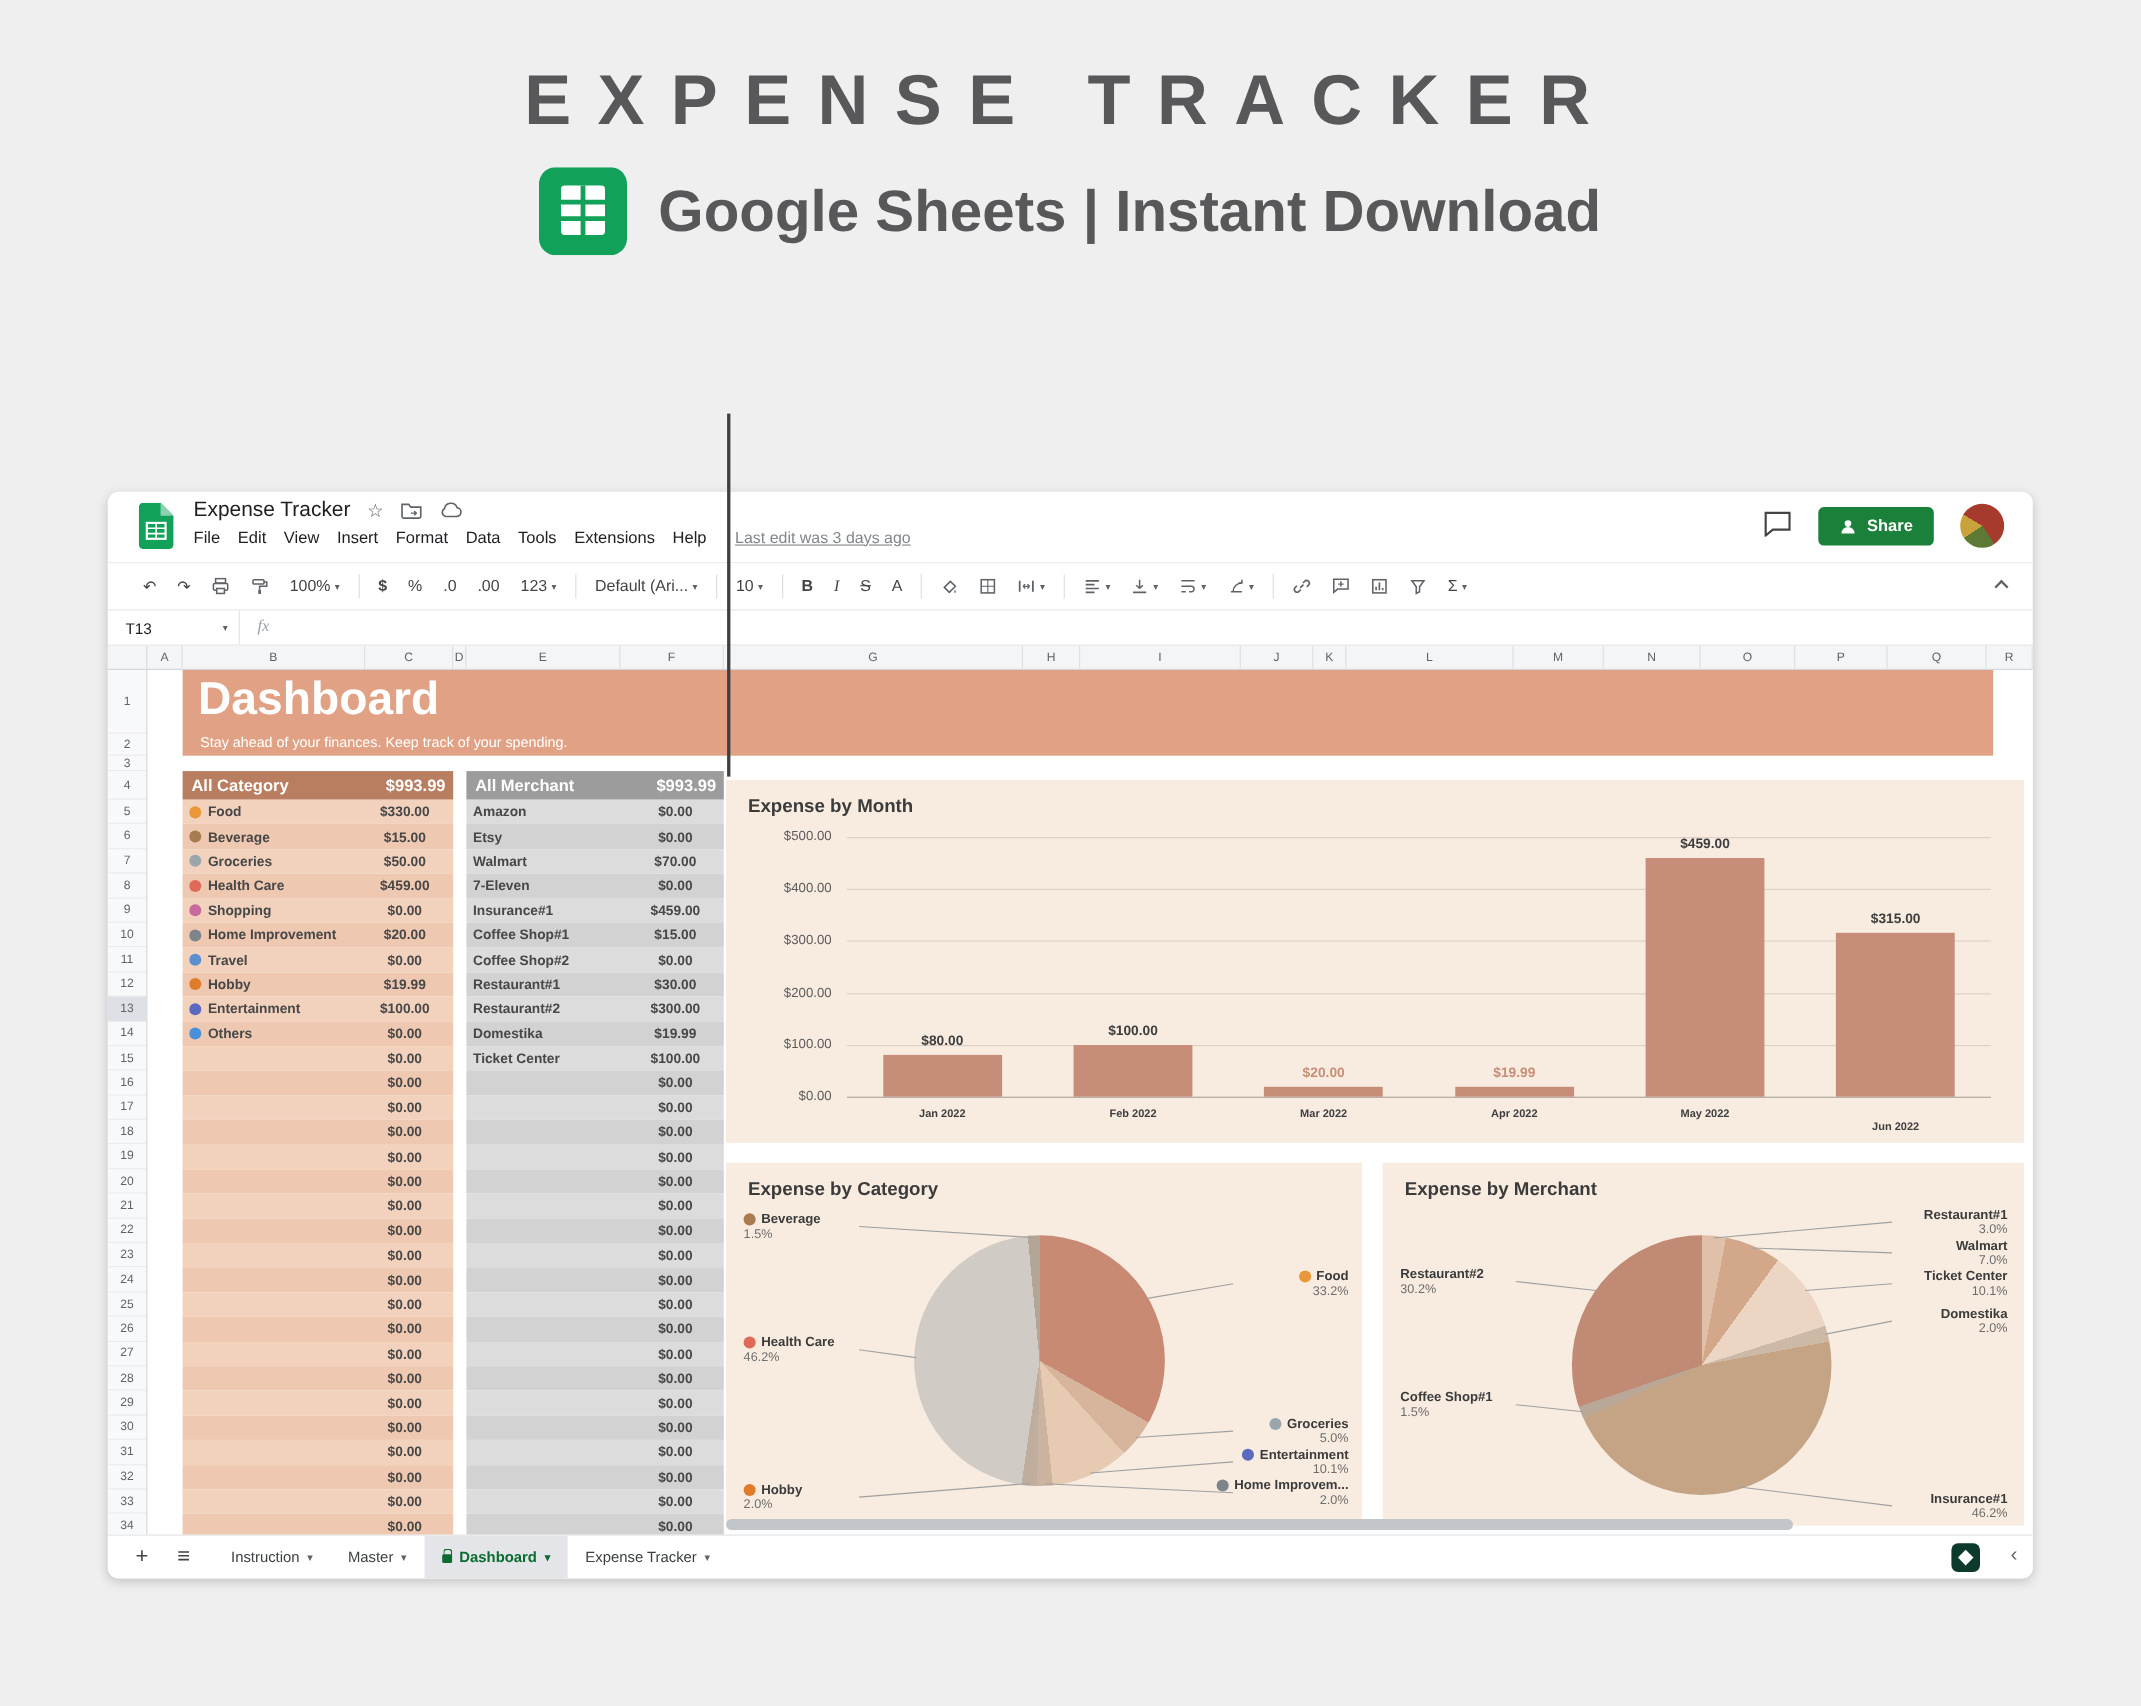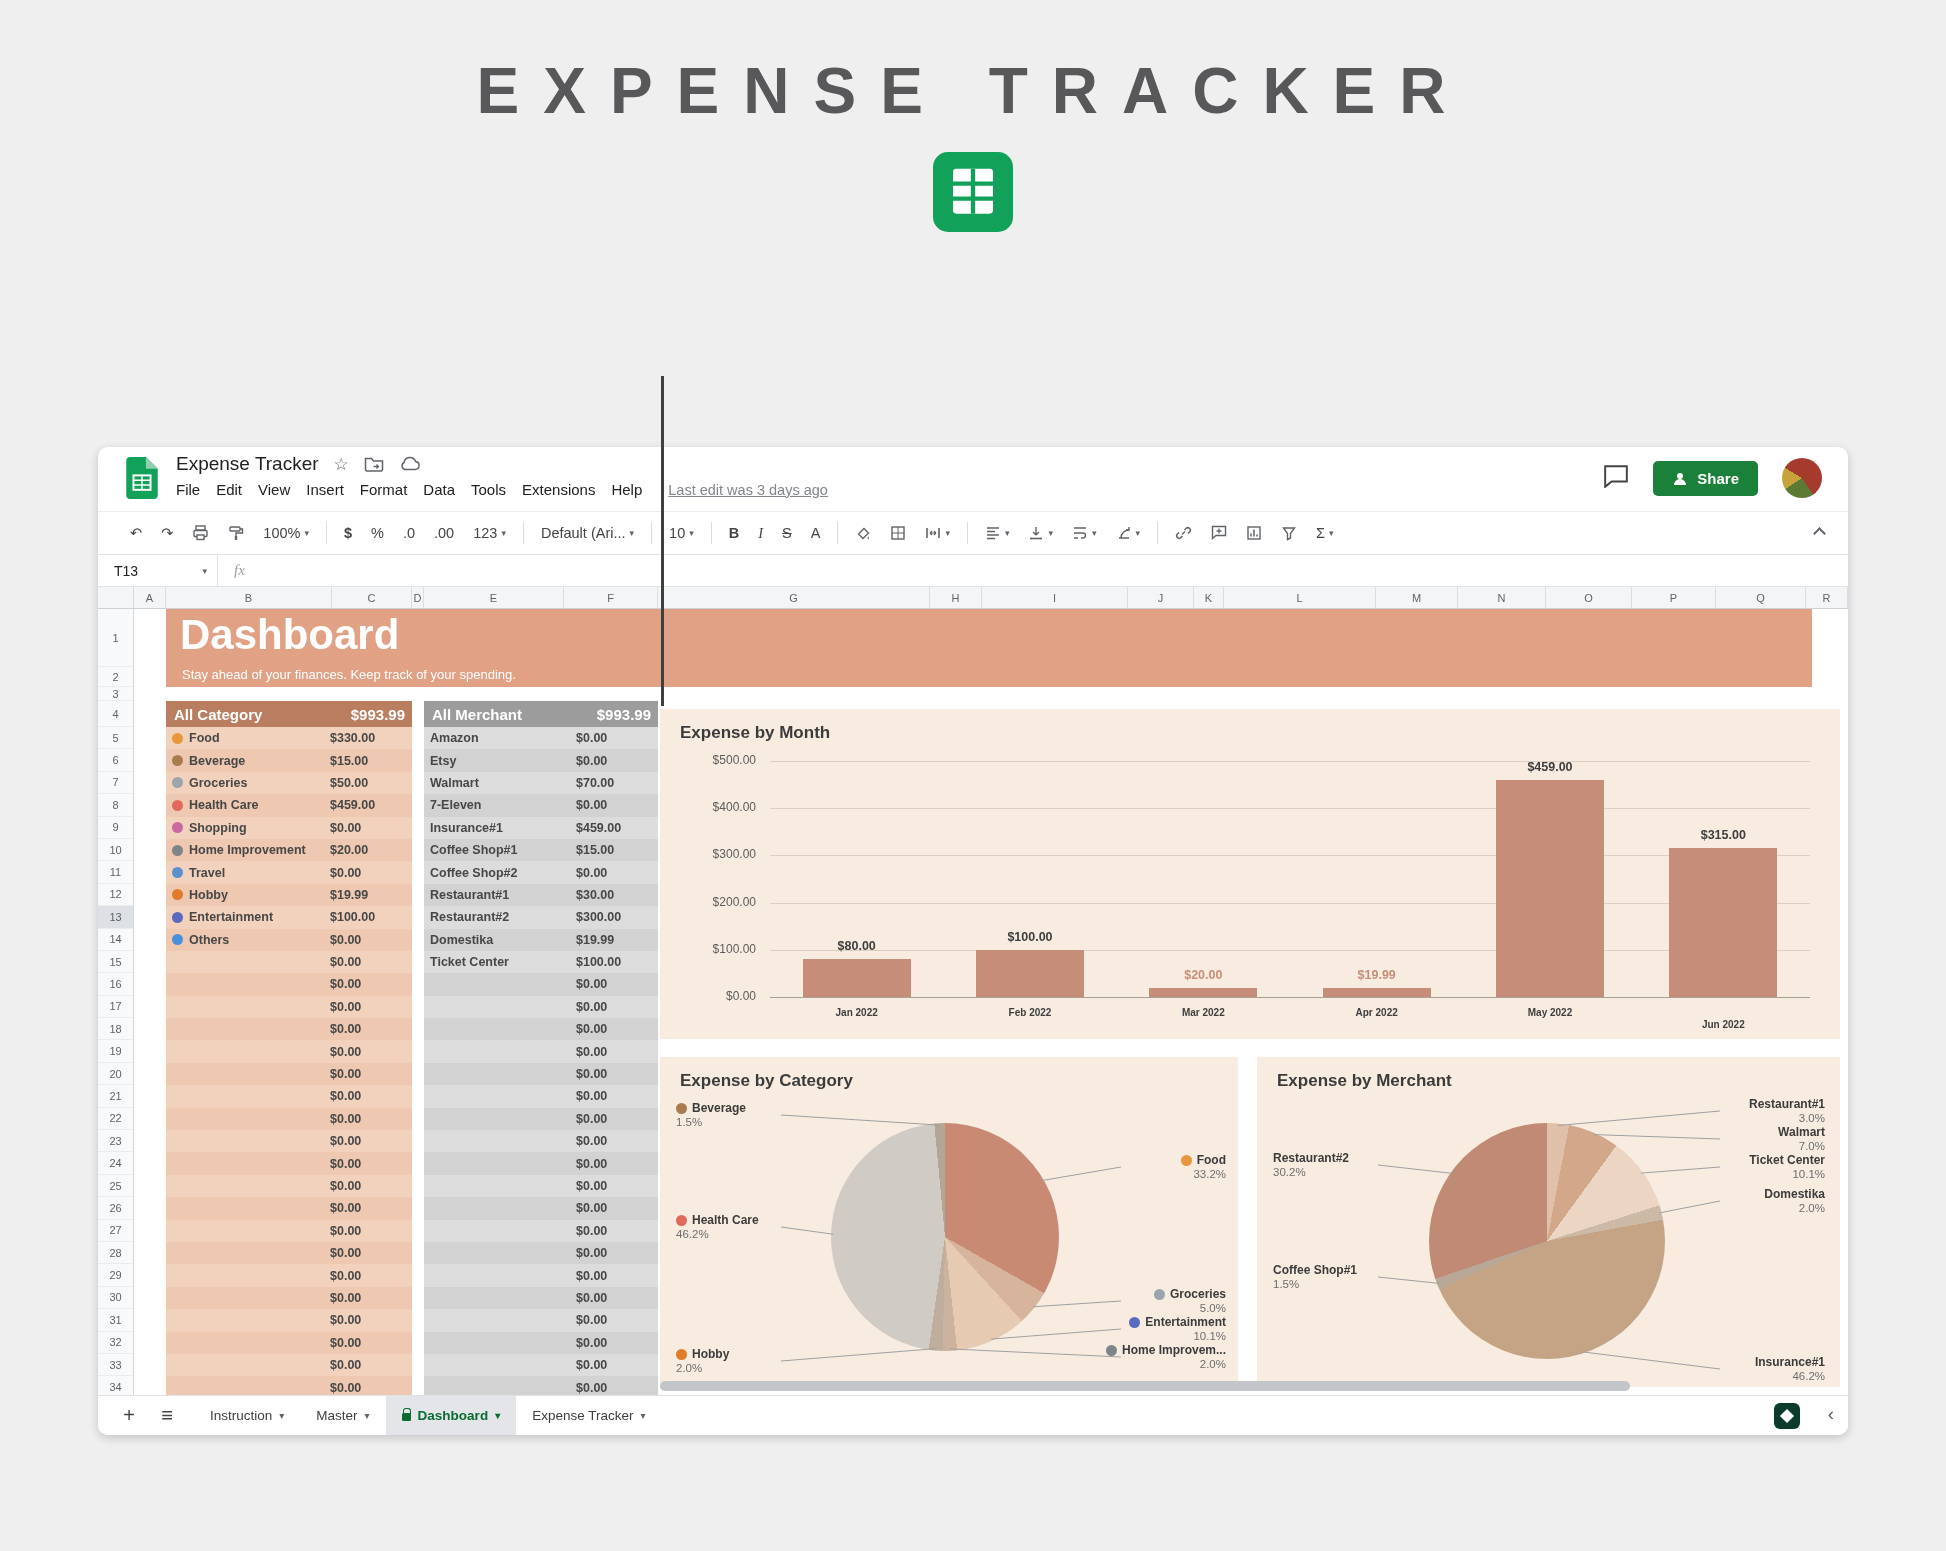--- a/index.html
+++ b/index.html
@@ -82,21 +82,21 @@
   .mini-table { position:absolute; top:92px; z-index:2; }
   .thead { height:26px; display:flex; justify-content:space-between; align-items:center;
     color:#fff; font-weight:700; font-size:15px; padding:0 7px 0 8px; }
   .cat-table { left:68px; width:246px; }
   .cat-table .thead { background:var(--cat-header); }
   .mer-table { left:326px; width:234px; }
   .mer-table .thead { background:var(--mer-header); }
   .trow { height:22.4px; display:flex; align-items:center; font-size:12.5px; font-weight:700;
     color:#474747; padding:0 6px; }
   .trow .nm { flex:1; display:flex; gap:6px; align-items:center; overflow:hidden; white-space:nowrap; }
-  .trow .val { width:76px; text-align:left; flex:none; }
+  .trow .val { width:76px; text-align:center; flex:none; }
   .cat-table .trow.ca { background:var(--cat-row-a); }
   .cat-table .trow.cb { background:var(--cat-row-b); }
   .mer-table .trow.ca { background:var(--mer-row-a); }
   .mer-table .trow.cb { background:var(--mer-row-b); }
   .dot { width:11px; height:11px; border-radius:50%; display:inline-block; flex:none; }
 
   
   .card { position:absolute; background:var(--card); overflow:hidden; z-index:2; }
   .card .ctitle { position:absolute; top:14px; left:20px; font-size:17px; font-weight:700; color:#3b3b3b; z-index:4; }
   .month-card { left:562px; top:100px; width:1180px; height:330px; }
@@ -145,20 +145,21 @@
 <div class="page">
 
   <div class="hero-title">EXPENSE TRACKER</div>
 
   <div class="hero-sub">
     <svg width="80" height="80" viewBox="0 0 48 48">
       <rect width="48" height="48" rx="9" fill="#12a159"></rect>
       <rect x="12" y="10" width="24" height="27" rx="2" fill="#fff"></rect>
       <path d="M12 19h24M12 28h24M24 10v27" stroke="#12a159" stroke-width="2.6"></path>
     </svg>
+    <span class="sub-text">Google Sheets | Instant Download</span>
   </div>
 
   <div class="pointer-line"></div>
 
   <div class="sheet-window">
 
     <div class="titlebar">
       <span class="file-icon">
         <svg width="32" height="42" viewBox="0 0 24 32">
           <path d="M15 0H3a3 3 0 0 0-3 3v26a3 3 0 0 0 3 3h18a3 3 0 0 0 3-3V9z" fill="#12a159"></path>

